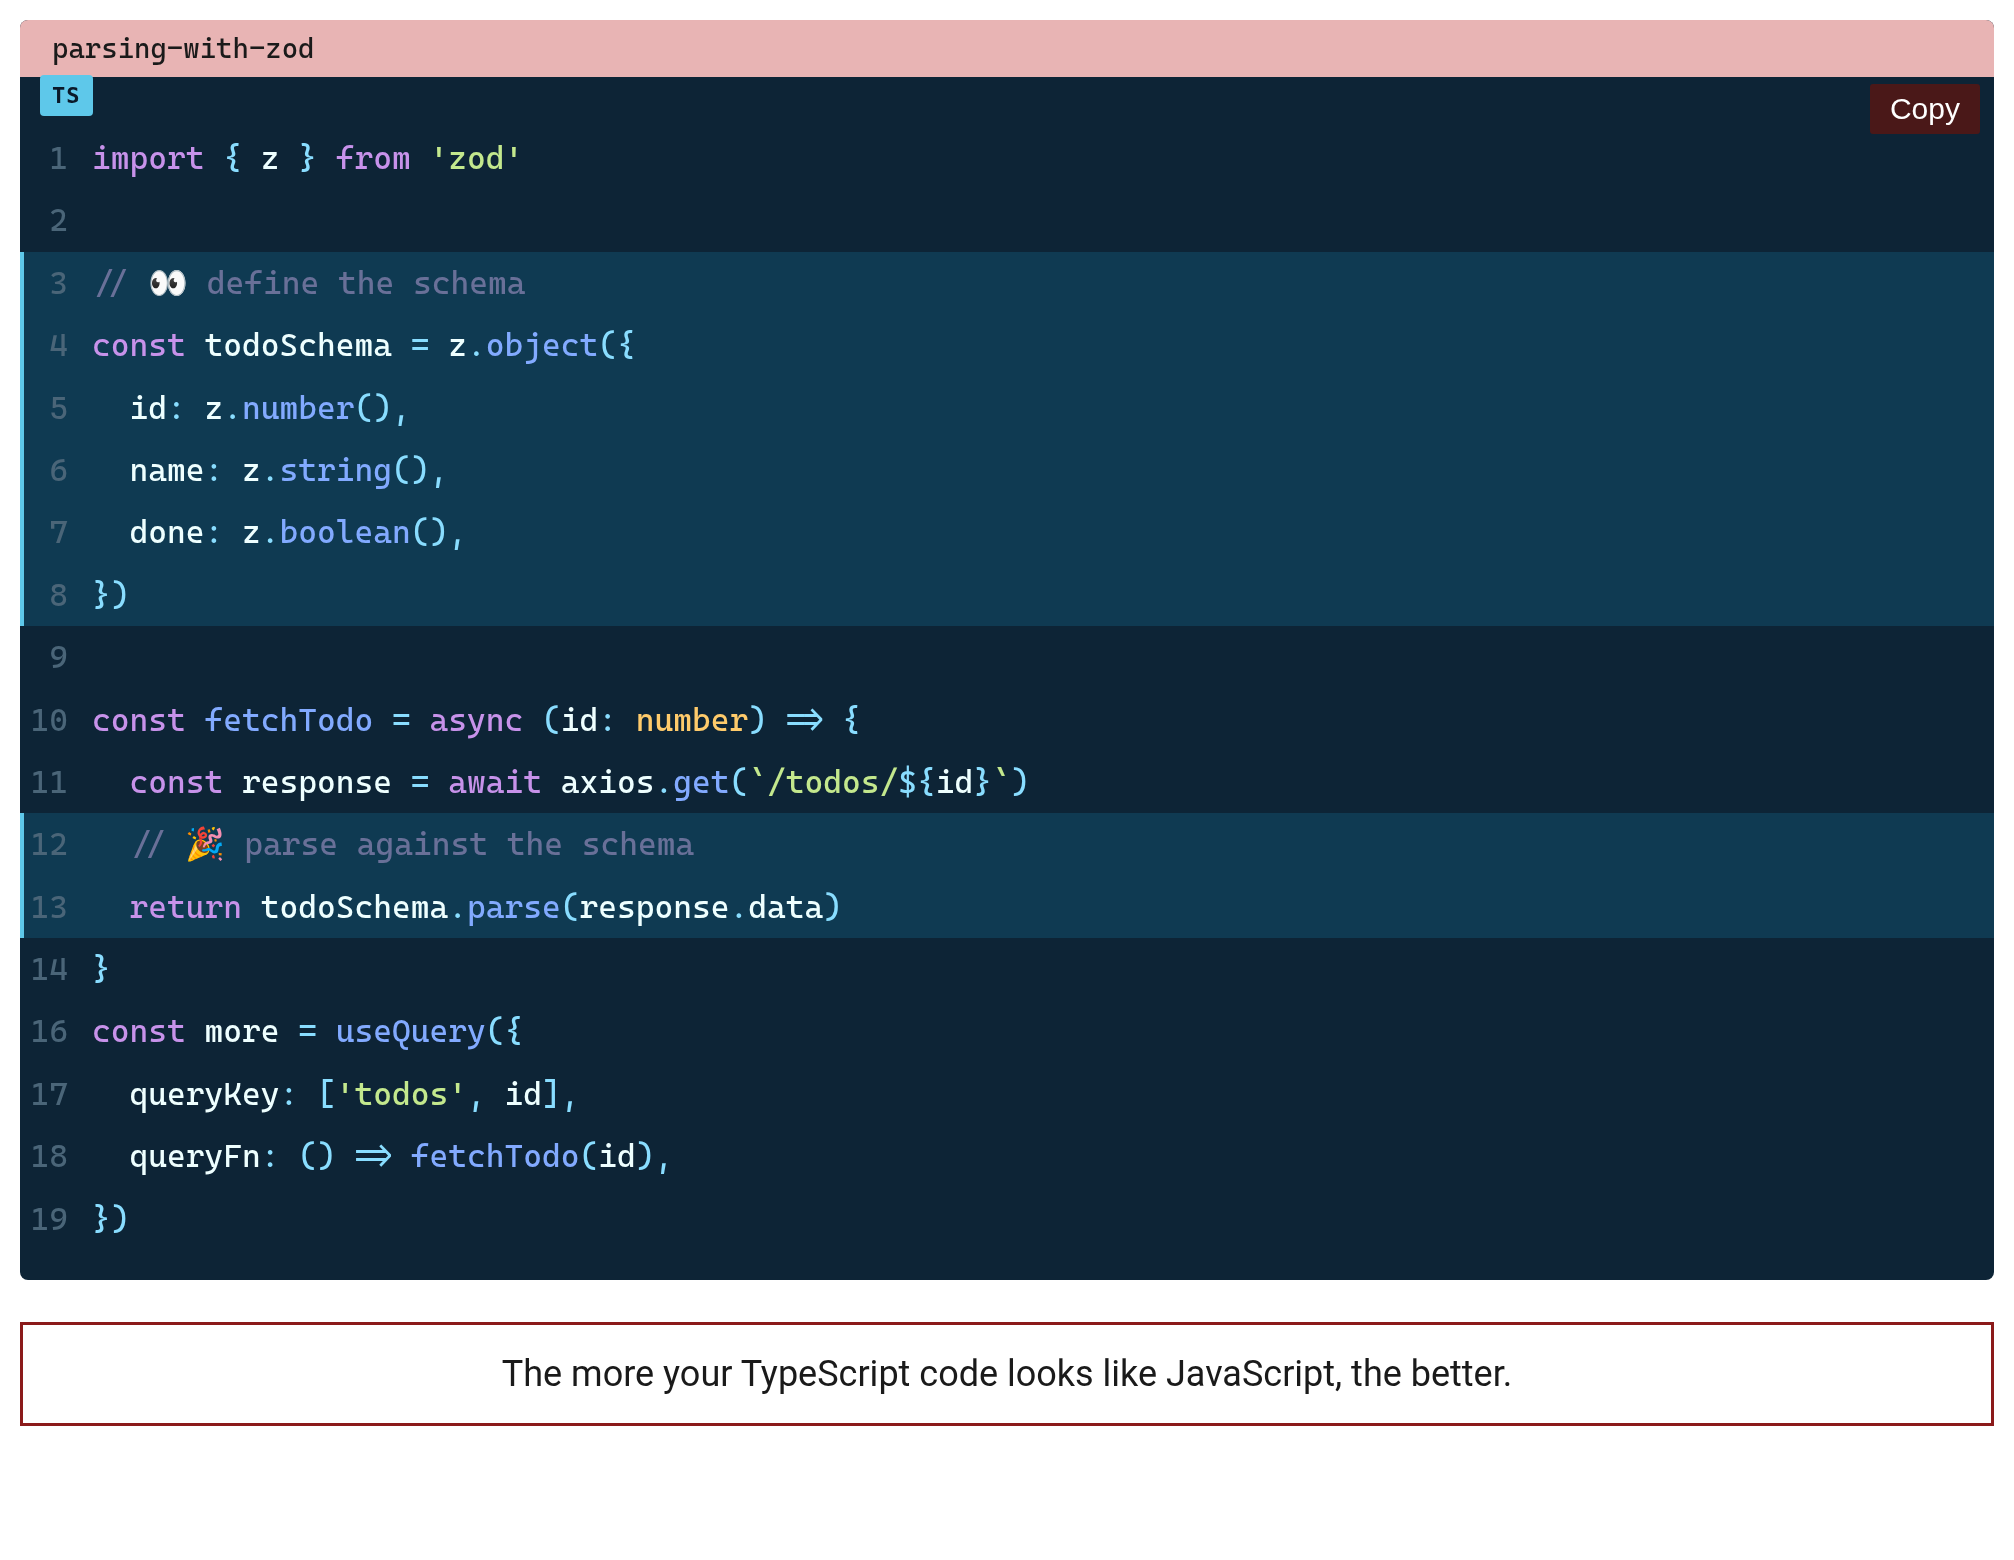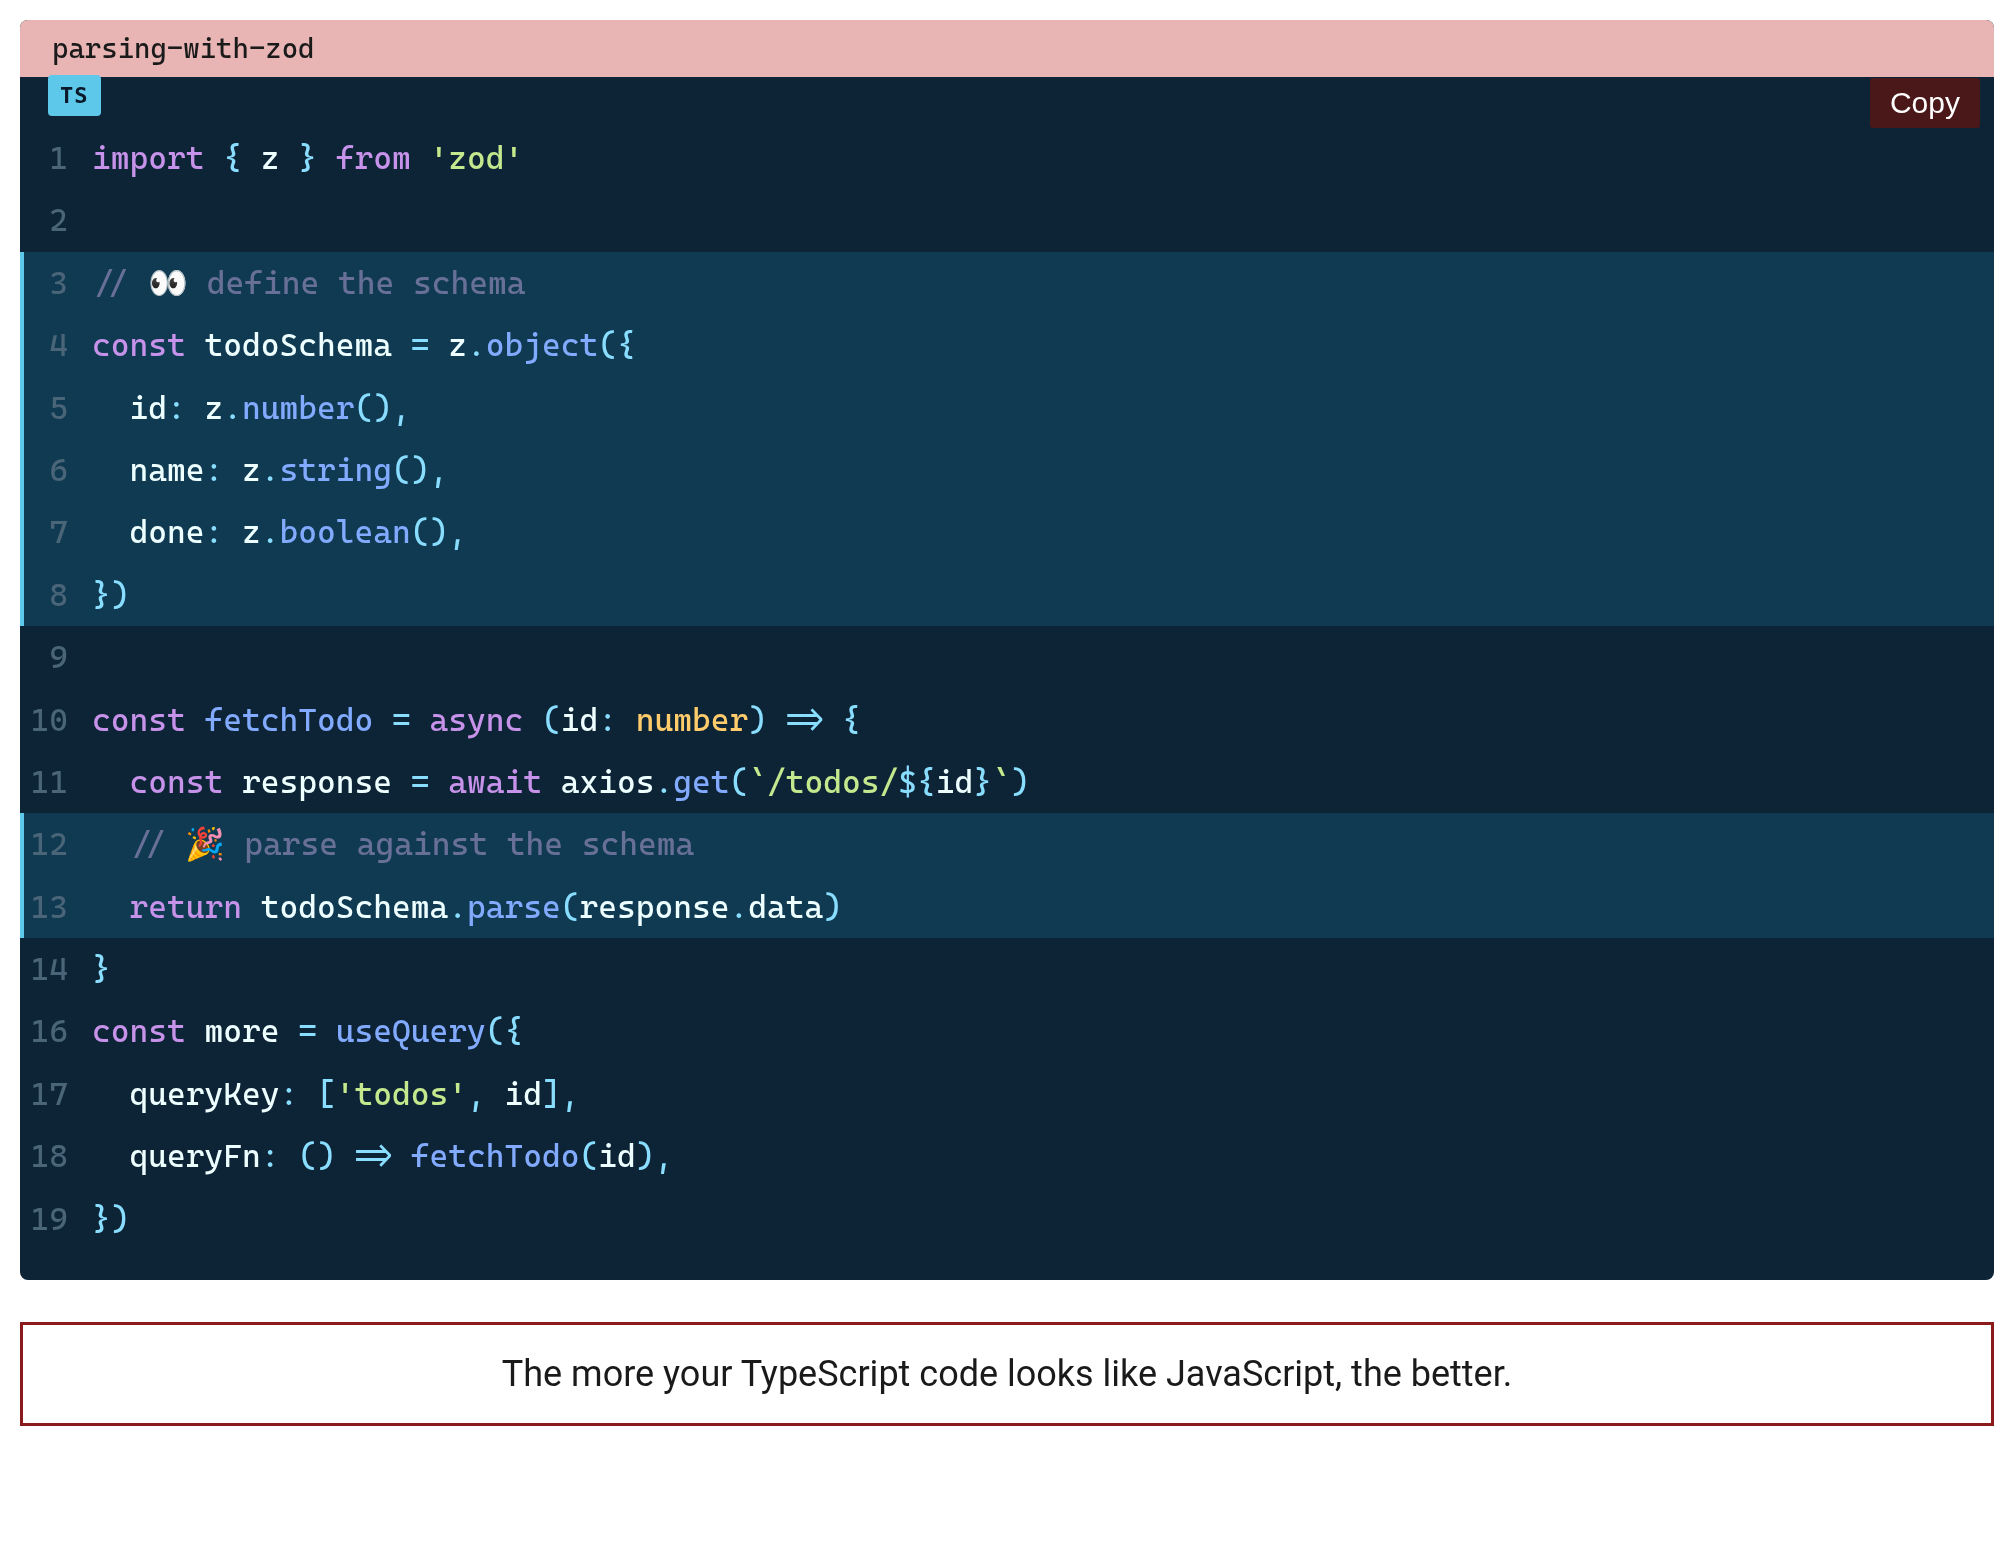--- a/index.html
+++ b/index.html
@@ -22,36 +22,36 @@
   .header-bar {
     background: #e8b4b4;
     padding: 12px 32px;
     font-family: "SF Mono", Monaco, "Cascadia Code", monospace;
     font-size: 28px;
     color: #1a1a1a;
     position: relative;
   }
   .lang-badge {
     position: absolute;
-    left: 28px;
+    left: 20px;
     top: 100%;
     transform: translateY(-2px);
     background: #5ec8ea;
     color: #0a1929;
     font-family: "SF Mono", Monaco, monospace;
     font-size: 22px;
     font-weight: bold;
     padding: 8px 12px;
     border-radius: 4px;
     letter-spacing: 1px;
   }
   .copy-btn {
     position: absolute;
     right: 14px;
-    top: 58px;
+    top: 64px;
     background: #4a1818;
     color: #ffffff;
     font-size: 30px;
     padding: 8px 20px;
     border: none;
     cursor: pointer;
     border-radius: 3px;
   }
   .code-area {
     padding: 50px 0 30px 0;

